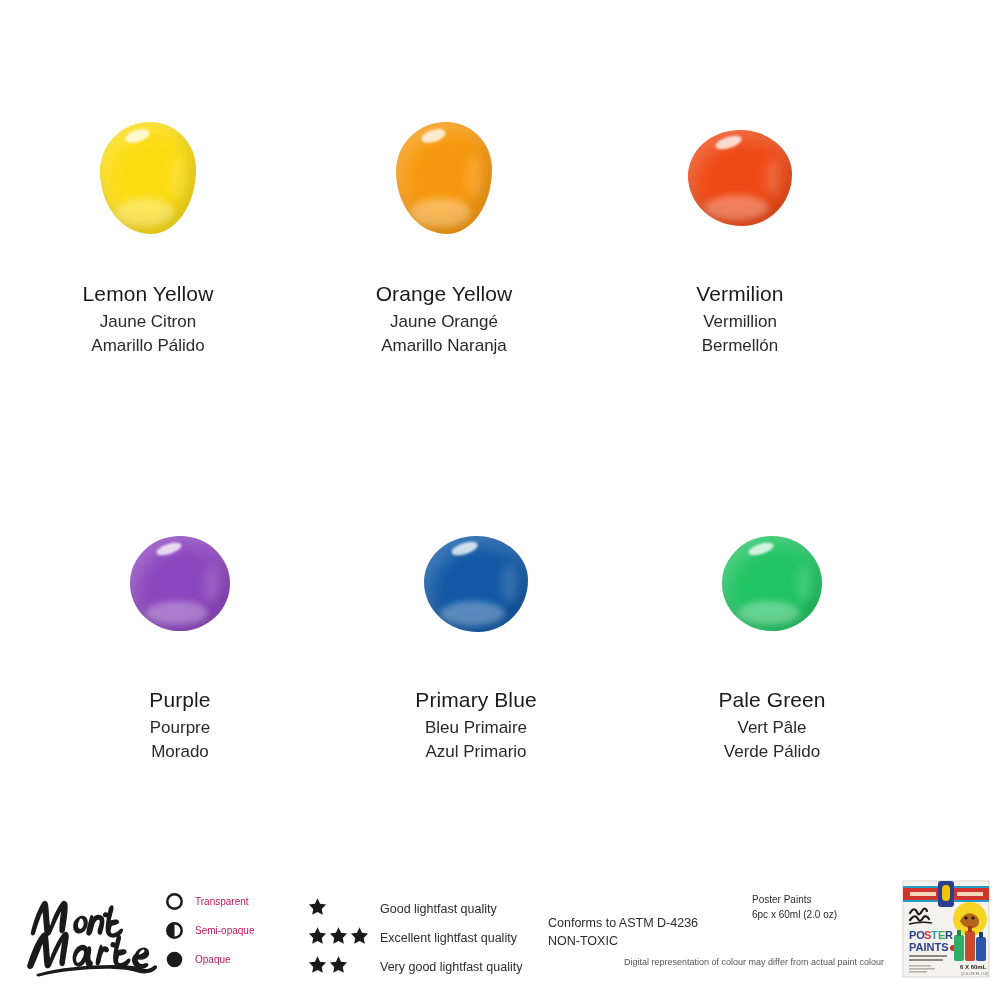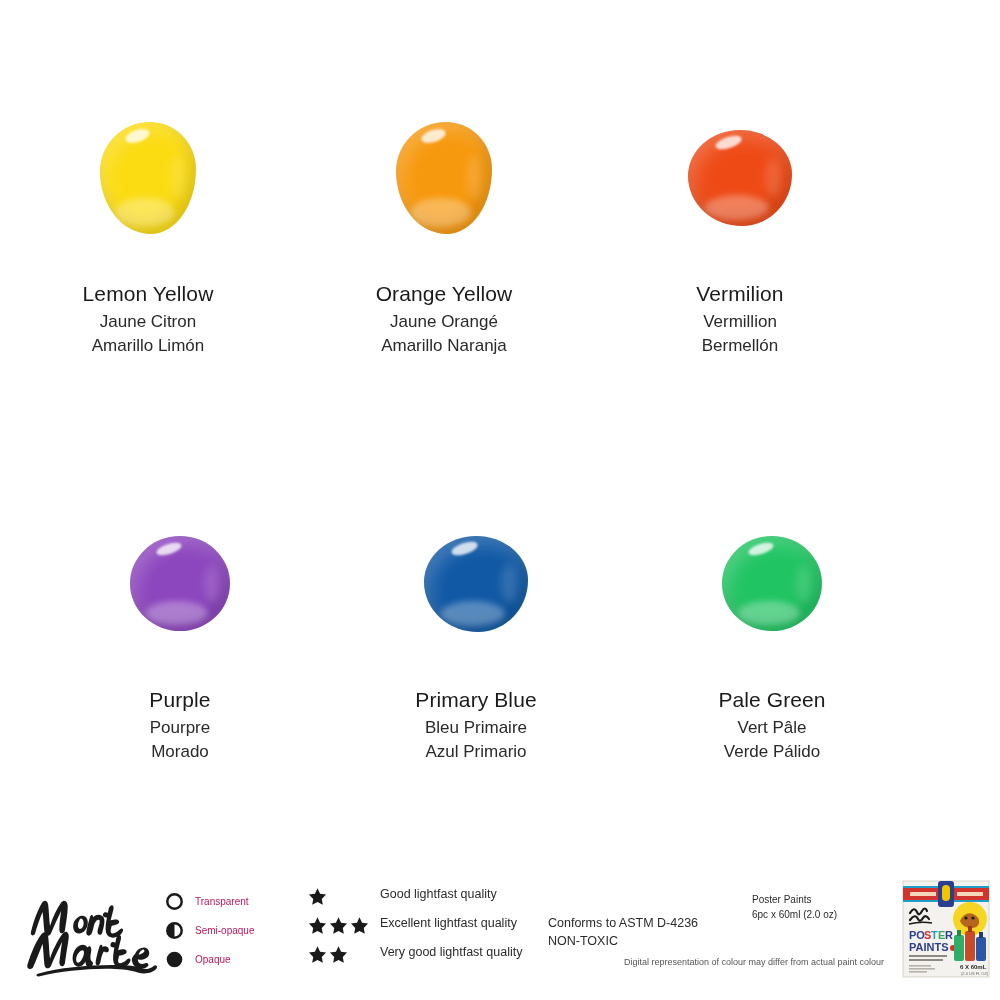--- a/index.html
+++ b/index.html
@@ -163,21 +163,21 @@
   }
 
   .legend-lightfast {
     position: absolute;
     left: 308px;
     top: 12px;
     width: 240px;
   }
   .lf-row {
     display: flex;
-    align-items: flex-start;
+    align-items: flex-end;
     height: 29px;
   }
   .stars {
     width: 72px;
     flex: 0 0 auto;
     display: flex;
     gap: 2px;
   }
   .star {
     width: 19px;
@@ -236,21 +236,21 @@
       <div class="blob-wrap">
         <div class="blob" id="blob-0" style="background: rgb(251, 220, 19);">
           <span class="gloss-top"></span>
           <span class="gloss-side"></span>
           <span class="gloss-bottom"></span>
         </div>
       </div>
       <div class="swatch-names">
         <div class="name-en">Lemon Yellow</div>
         <div class="name-fr">Jaune Citron</div>
-        <div class="name-es">Amarillo Limón</div>
+        <div class="name-es">Amarillo Pálido</div>
       </div>
     </div>
 
     <div class="swatch">
       <div class="blob-wrap">
         <div class="blob" id="blob-1" style="background: rgb(247, 153, 15);">
           <span class="gloss-top"></span>
           <span class="gloss-side"></span>
           <span class="gloss-bottom"></span>
         </div>

